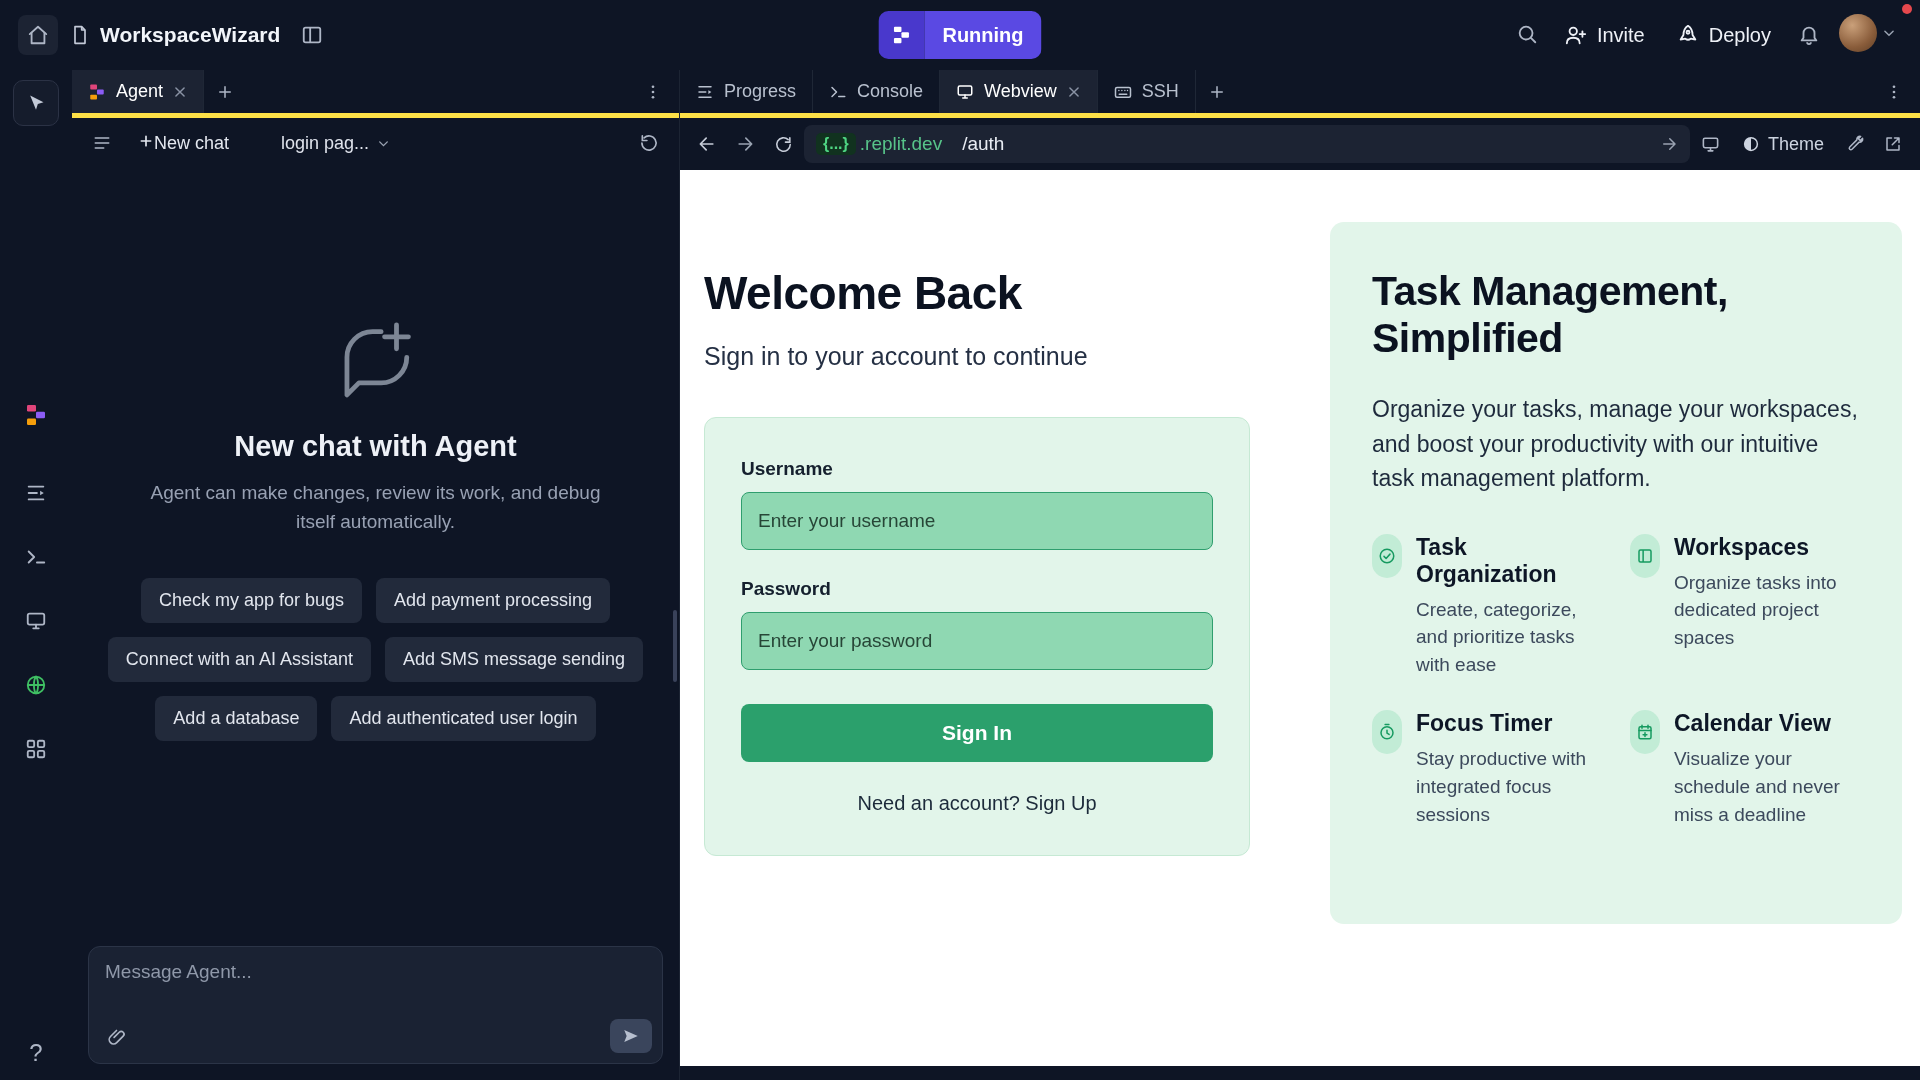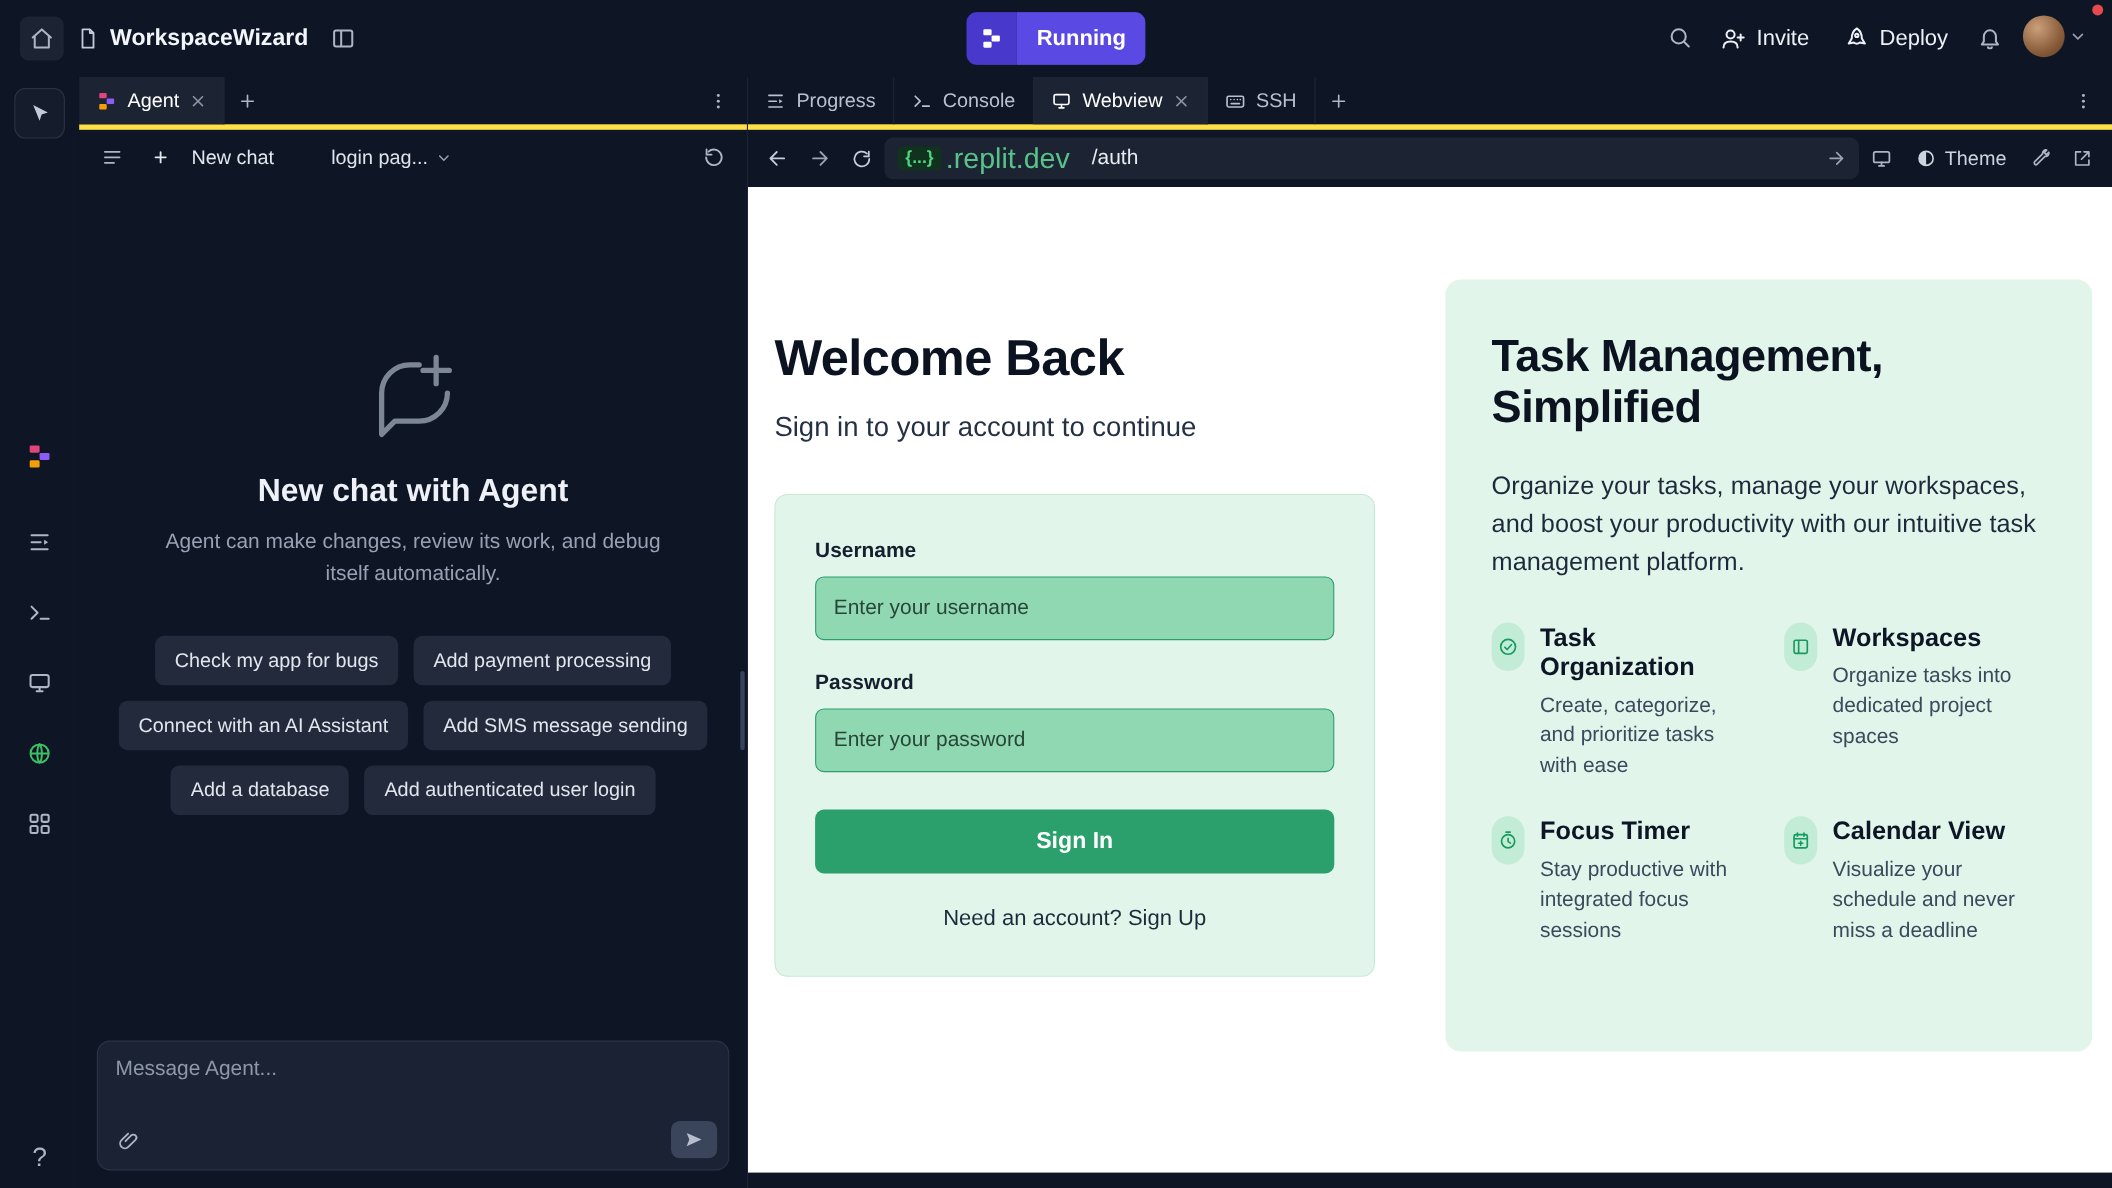--- a/index.html
+++ b/index.html
@@ -39,49 +39,49 @@
   .help-btn{background:none;border:none;color:#aeb6c6;font-size:24px;cursor:pointer}
 
   
   .agent{width:608px;display:flex;flex-direction:column;border-right:1px solid #1c2433;position:relative;background:#0e1525;flex-shrink:0}
   .tabbar{height:48px;display:flex;align-items:center;border-bottom:5px solid #fde047;flex-shrink:0}
   .tab{display:flex;align-items:center;gap:10px;height:100%;padding:0 16px;font-size:18px;color:#b9c1cf;border-right:1px solid #1f2736;cursor:pointer;background:transparent;border-top:none;border-bottom:none;border-left:none}
   .tab.active{background:#1c2333;color:#fff}
   .tab-add{width:42px;height:42px}
   .tab-menu{margin-left:auto;margin-right:6px}
   .agent-toolbar{height:50px;display:flex;align-items:center;padding:0 14px;gap:10px;flex-shrink:0}
-  .newchat{display:flex;align-items:center;gap:20px;font-size:18px;color:#e3e7ef;padding:6px 10px;border-radius:8px;background:transparent;border:none;cursor:pointer}
+  .newchat{display:flex;align-items:flex-start;gap:0;font-size:18px;color:#e3e7ef;padding:6px 10px;border-radius:8px;background:transparent;border:none;cursor:pointer}
   .chat-select{display:flex;align-items:center;gap:8px;font-size:18px;color:#dfe3ec;cursor:pointer;margin-left:26px;background:none;border:none}
   .toolbar-spacer{flex:1}
   .agent-body{flex:1;display:flex;flex-direction:column;align-items:center;padding:150px 24px 0;text-align:center;min-height:0}
   .empty-icon{color:#7d8695}
   .empty-title{font-size:29px;font-weight:700;color:#eef1f7;margin:30px 0 0}
   .empty-desc{font-size:19px;color:#98a1b3;line-height:1.5;margin:16px 0 0;max-width:470px}
   .chips{margin-top:42px;display:flex;flex-wrap:wrap;justify-content:center;gap:14px;max-width:566px}
   .chip{background:#222a3b;border:none;color:#e2e6ee;font-size:18px;padding:12px 18px;border-radius:8px;cursor:pointer}
   .composer{margin:14px 16px 16px;height:118px;background:#1a2233;border:1px solid #2b3447;border-radius:12px;position:relative;flex-shrink:0}
   .msg{position:absolute;left:14px;right:14px;top:12px;bottom:46px;background:transparent;border:none;resize:none;color:#e5e5e5;font-size:19px;font-family:inherit;outline:none}
   .msg::placeholder{color:#8f98a9}
   .clip{position:absolute;left:10px;bottom:8px;width:36px;height:36px}
   .send{position:absolute;right:10px;bottom:10px;width:42px;height:34px;border-radius:8px;background:#3a455c;color:#b7bfcf;display:flex;align-items:center;justify-content:center;border:none;cursor:pointer}
   .scroll-thumb{position:absolute;right:2px;top:540px;width:4px;height:72px;background:#39425a;border-radius:2px}
 
   
   .workspace{flex:1;display:flex;flex-direction:column;background:#0e1525;min-width:0}
   .urlbar{height:52px;display:flex;align-items:center;gap:4px;padding:0 10px;flex-shrink:0}
   .url-pill{flex:1;height:38px;background:#1c2333;border-radius:8px;display:flex;align-items:center;padding:0 12px;gap:4px;min-width:0;cursor:text}
   .url-badge{background:#11321f;color:#4fd683;font-size:16px;padding:2px 7px;border-radius:5px;font-weight:700}
-  .url-host{color:var(--url-green);font-size:26px}
+  .url-host{color:var(--url-green);font-size:19px}
   .url-path{color:#e8ecf3;font-size:19px;margin-left:16px}
   .go-arrow{margin-left:auto;color:#9aa3b2}
   .theme-btn{display:flex;align-items:center;gap:8px;height:36px;padding:0 10px;border-radius:8px;color:#cdd4e0;font-size:18px;background:transparent;border:none;cursor:pointer}
 
   .webview{flex:1;background:#0e1525;padding:0 0 14px;min-height:0}
   .pagewrap{background:#ffffff;height:100%;overflow:hidden}
-  .page{display:flex;gap:64px;padding:84px 18px 0 24px;height:100%}
+  .page{display:flex;gap:80px;padding:52px 18px 0 24px;height:100%}
 
   .auth-col{width:546px;margin-top:44px;flex-shrink:0}
   .page-h{font-size:46px;font-weight:800;color:#0b1220;margin:0 0 22px;letter-spacing:-0.5px}
   .page-sub{font-size:25px;color:#253044;margin:16px 0 46px}
   .auth-card{background:var(--mint);border:1px solid #c6e9d4;border-radius:12px;padding:40px 36px}
   .f-label{display:block;font-size:19px;font-weight:600;color:#15202e;margin:0 0 12px}
   .f-input{width:100%;height:58px;border-radius:8px;border:1px solid #2f9e6e;background:var(--input-green);padding:0 16px;font-size:19px;color:#10281c;font-family:inherit;outline:none}
   .f-input::placeholder{color:#274637}
   .group2{margin-top:28px}
   .submit{margin-top:34px;width:100%;height:58px;border:none;border-radius:8px;background:var(--accent-green);color:#fff;font-size:21px;font-weight:600;cursor:pointer}

